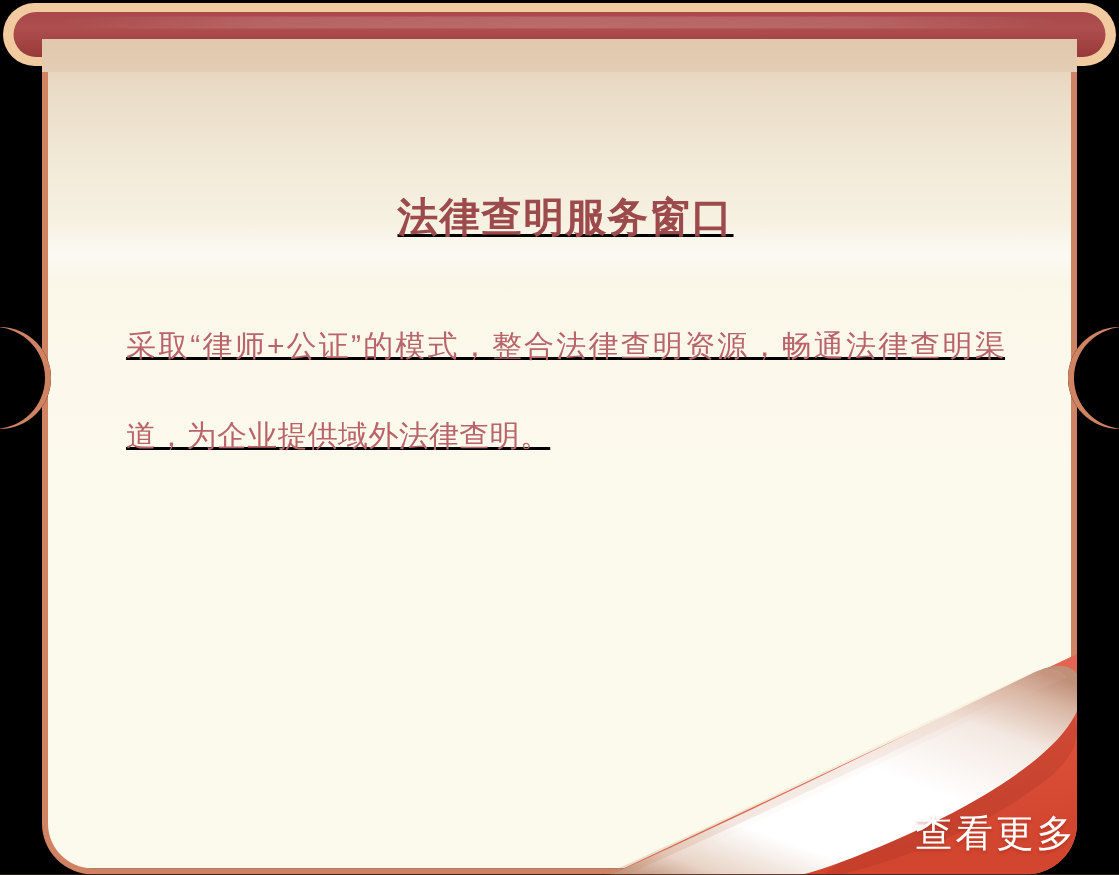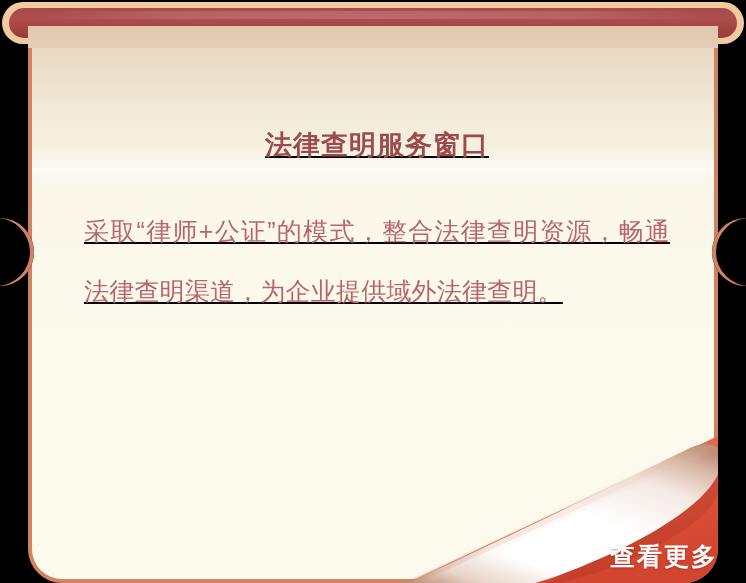--- a/index.html
+++ b/index.html
@@ -139,21 +139,21 @@
     text-align: center;
     font-size: 27px;
     font-weight: bold;
     letter-spacing: 1px;
     color: #9c4a4c;
     line-height: 1;
   }
   .card-body {
     margin: 0;
     padding: 42px 52px 0 52px;
-    font-size: 25px;
+    font-size: 20px;
     line-height: 60px;
     color: #b9636a;
     text-align: justify;
     text-justify: inter-ideograph;
     letter-spacing: .2px;
   }
 
   
   .curl-layer {
     position: absolute;
@@ -163,21 +163,21 @@
     height: 583px;
     pointer-events: none;
   }
   .curl-layer svg { display: block; }
 
   .more-label {
     position: absolute;
     right: 28px;
     bottom: 14px;
     font-size: 25px;
-    font-weight: bold;
+    font-weight: normal;
     color: #ffffff;
     letter-spacing: 2px;
     line-height: 1;
     text-shadow: 0 1px 2px rgba(150,40,25,.45);
   }
 </style>
 </head>
 <body>
 
 <div id="card-stage">

